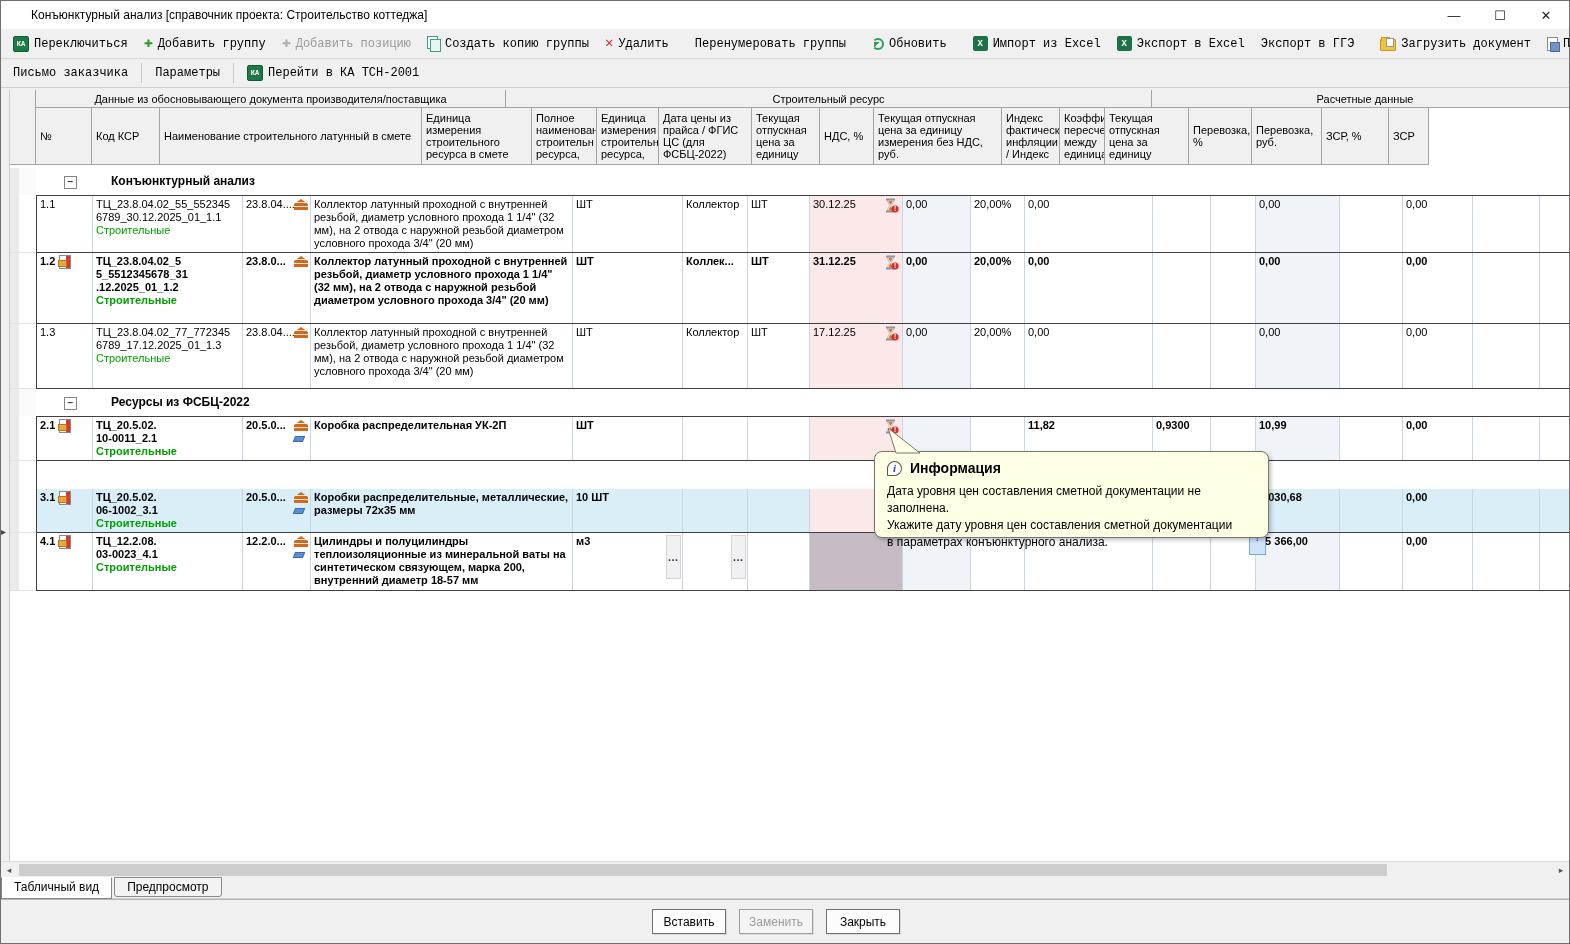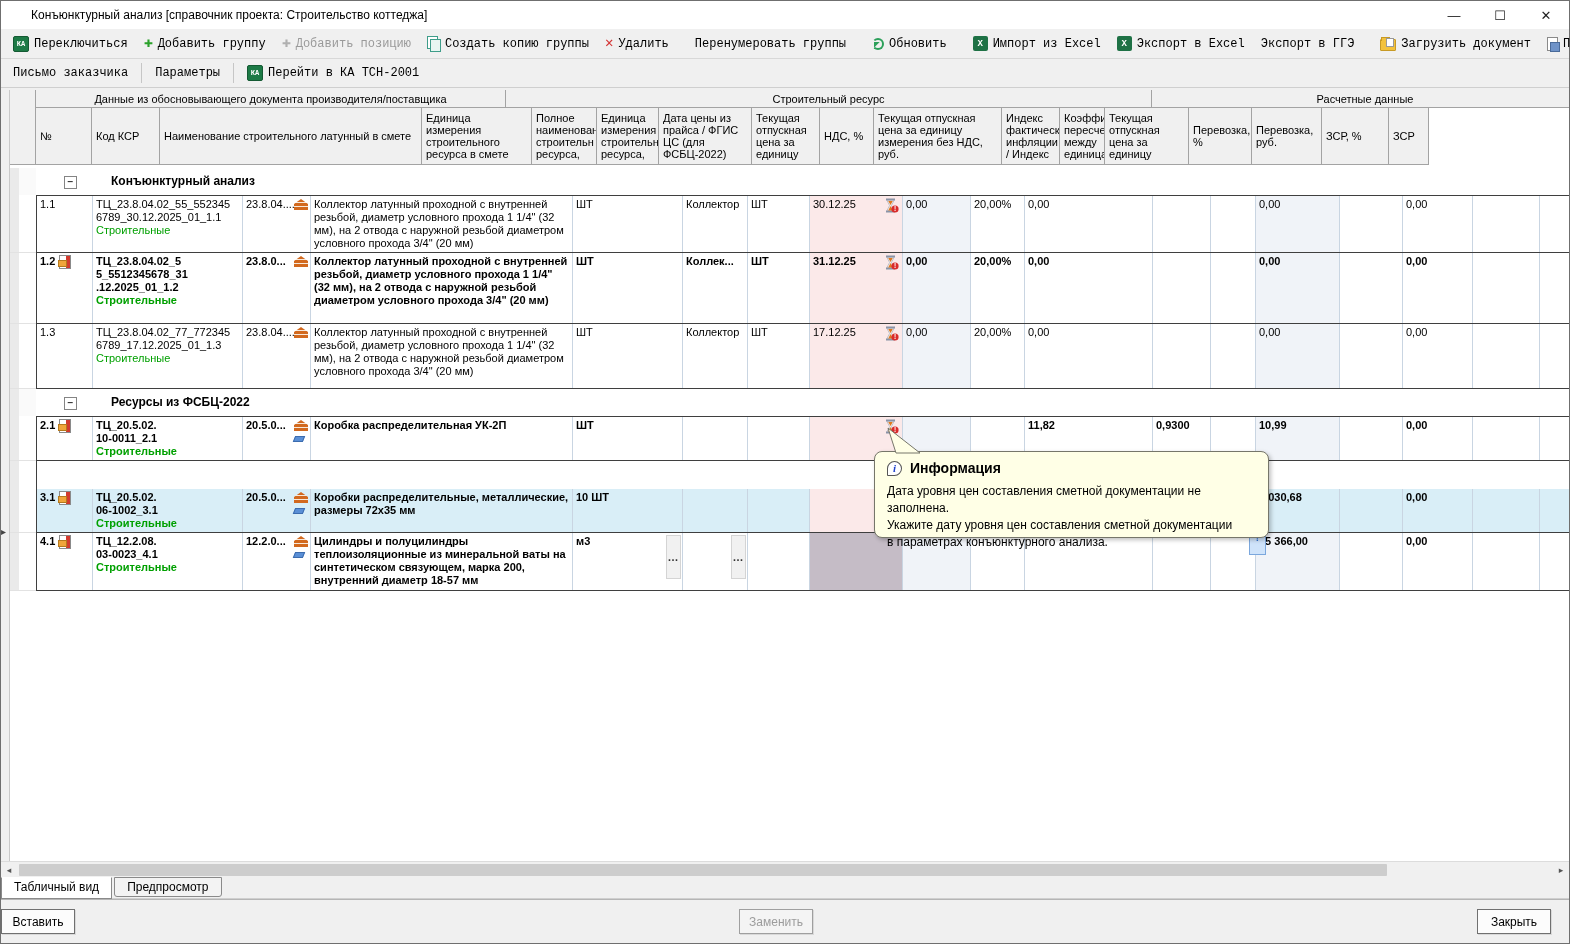--- a/index.html
+++ b/index.html
@@ -99,21 +99,21 @@
   .hscroll { height:16px; flex:0 0 16px; background:#f0f0f0; border-top:1px solid #dcdcdc; display:flex; align-items:center; position:relative; }
   .hs-arrow { width:16px; height:16px; display:flex; align-items:center; justify-content:center; color:#555; font-size:9px; }
   .hs-thumb { height:12px; width:1368px; background:#cdcdcd; border-radius:1px; margin-left:2px; }
   .hs-right { margin-left:auto; }
 
   .tabsbar { height:22px; flex:0 0 22px; background:#f0f0f0; display:flex; align-items:flex-start; border-bottom:1px solid #cfcfcf; }
   .tab { padding:2px 12px 3px 12px; font-size:12px; border:1px solid #8a8a8a; margin-right:2px; }
   .tab.active { background:#fff; border-top-color:#fff; height:22px; margin-left:0; }
   .tab.inactive { background:#f3f3f3; border-radius:0 0 3px 3px; height:20px; }
 
-  .footer { height:44px; flex:0 0 44px; background:#f0f0f0; border-top:1px solid #b5b5b5; display:flex; align-items:center; justify-content:space-between; gap:13px; padding-right:18px; }
+  .footer { height:44px; flex:0 0 44px; background:#f0f0f0; border-top:1px solid #b5b5b5; display:flex; align-items:center; justify-content:center; gap:13px; padding-right:18px; }
   .f-btn { width:74px; height:25px; background:#fcfcfc; border:1px solid #707070; font-size:12px; display:flex; align-items:center; justify-content:center; box-shadow:1px 1px 0 #d9d9d9; }
   .f-btn.disabled { color:#9c9c9c; border-color:#9f9f9f; background:#f4f4f4; }
 </style>
 </head>
 <body>
 
 <div class="window">
 
   <div class="titlebar">
     <span class="title-text">Конъюнктурный анализ [справочник проекта: Строительство коттеджа]</span>

